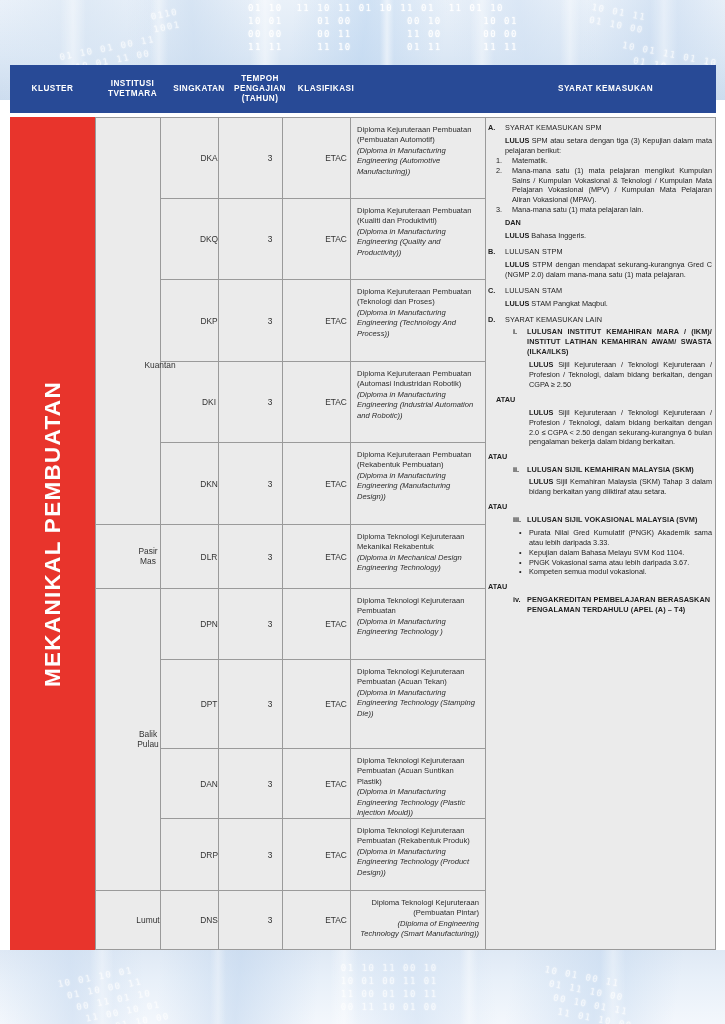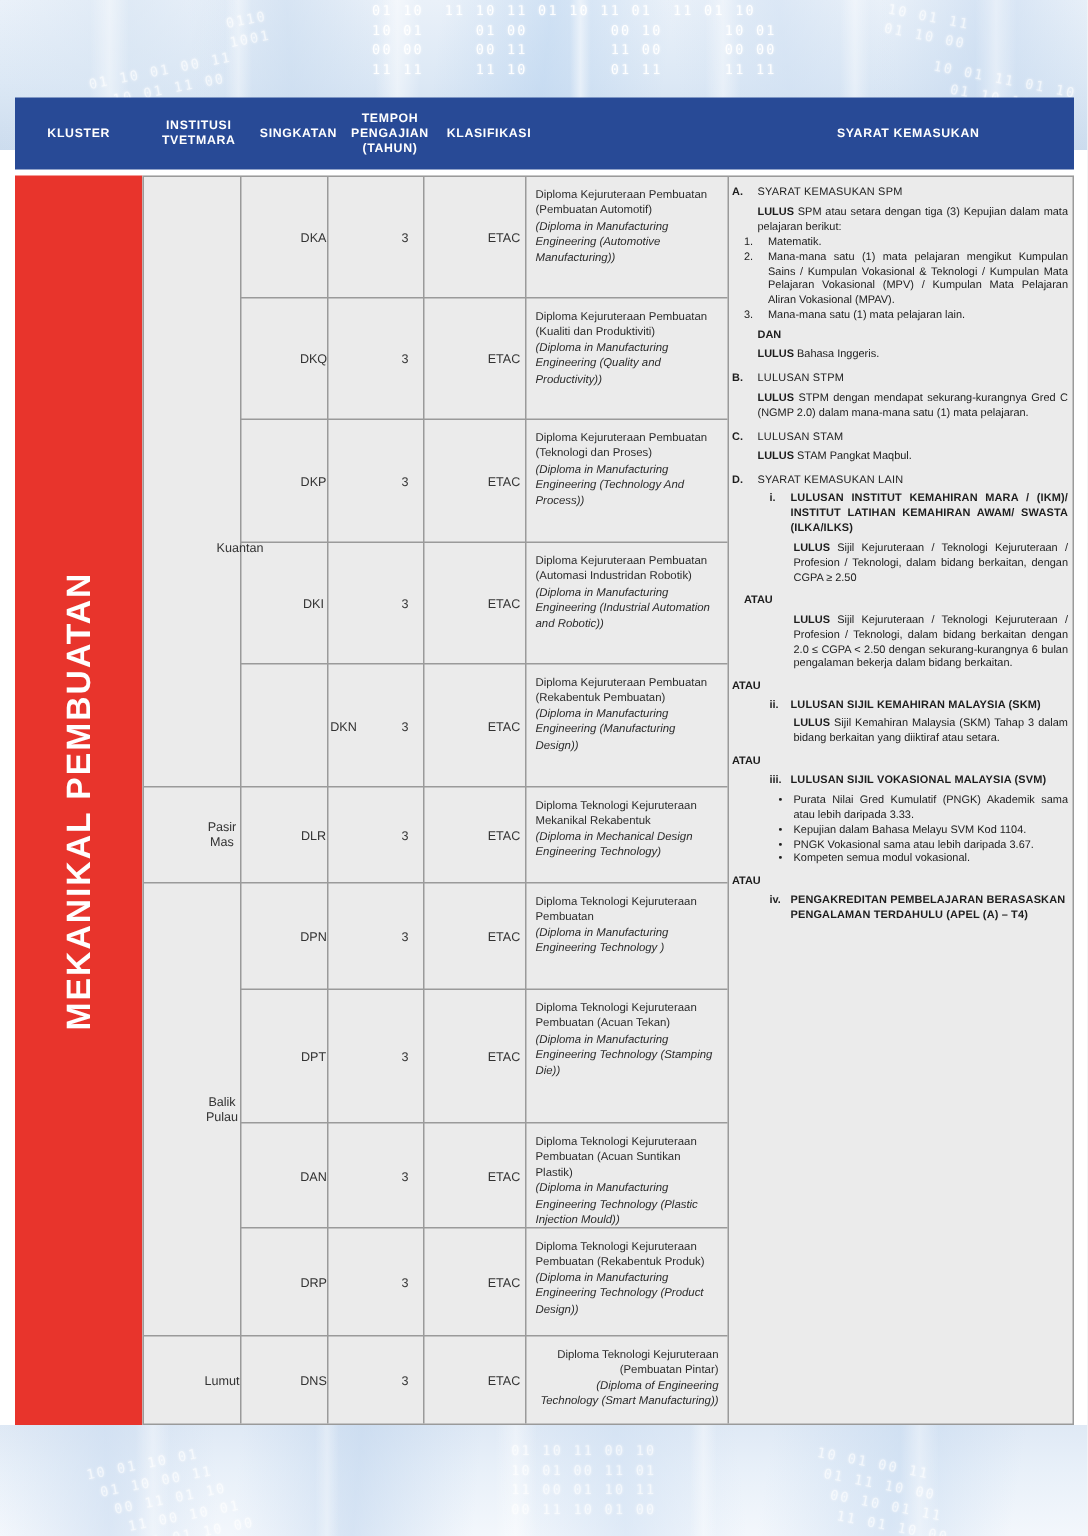--- a/index.html
+++ b/index.html
@@ -250,21 +250,21 @@
     </div>
   <div class="cellbox ctr" style="left:122px;top:244px;width:64px;height:80px;">
       <span>3</span>
     </div>
   <div class="cellbox ctr" style="left:186px;top:244px;width:68px;height:80px;">
       <span>ETAC</span>
     </div>
   <div class="cellbox prog" style="left:254px;top:244px;width:135px;height:80px;">
     <span>Diploma Kejuruteraan Pembuatan (Automasi Industridan Robotik)</span><br><i>(Diploma in Manufacturing Engineering (Industrial Automation and Robotic))</i></div>
 
-  <div class="cellbox ctr" style="left:64px;top:325px;width:58px;height:81px;margin-left:20px;">
+  <div class="cellbox ctr" style="left:64px;top:325px;width:58px;height:81px;">
       <span>DKN</span>
     </div>
   <div class="cellbox ctr" style="left:122px;top:325px;width:64px;height:81px;">
       <span>3</span>
     </div>
   <div class="cellbox ctr" style="left:186px;top:325px;width:68px;height:81px;">
       <span>ETAC</span>
     </div>
   <div class="cellbox prog" style="left:254px;top:325px;width:135px;height:81px;">
     <span>Diploma Kejuruteraan Pembuatan (Rekabentuk Pembuatan)</span><br><i>(Diploma in Manufacturing Engineering (Manufacturing Design))</i></div>

